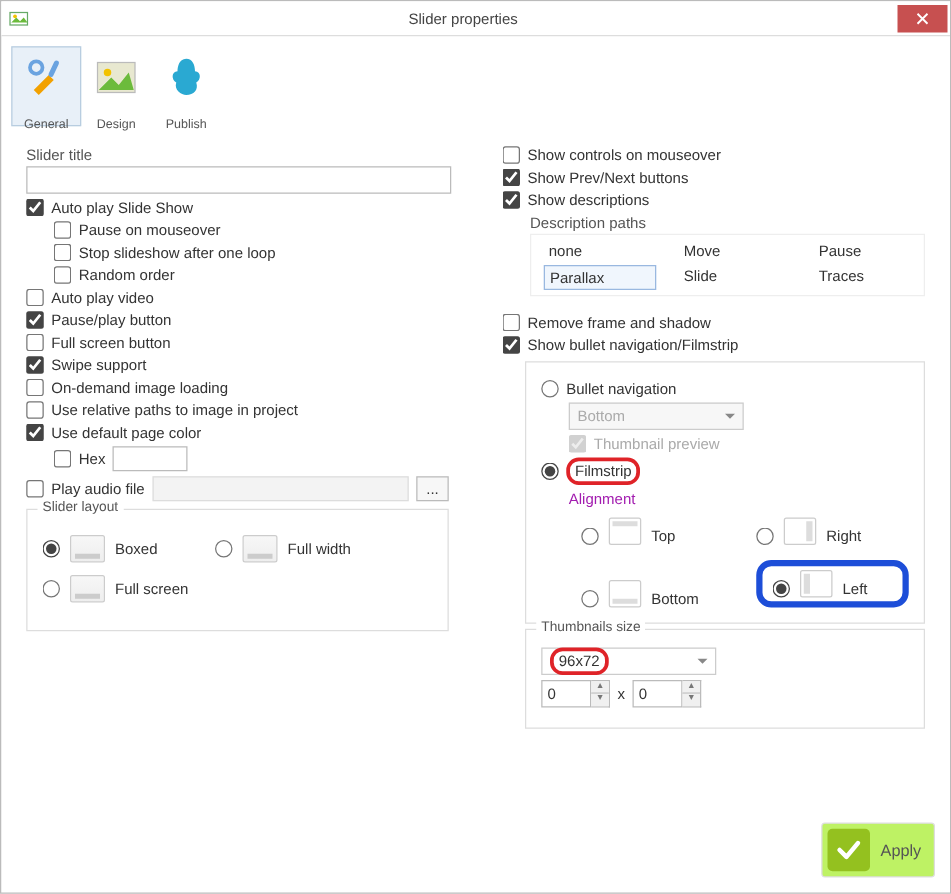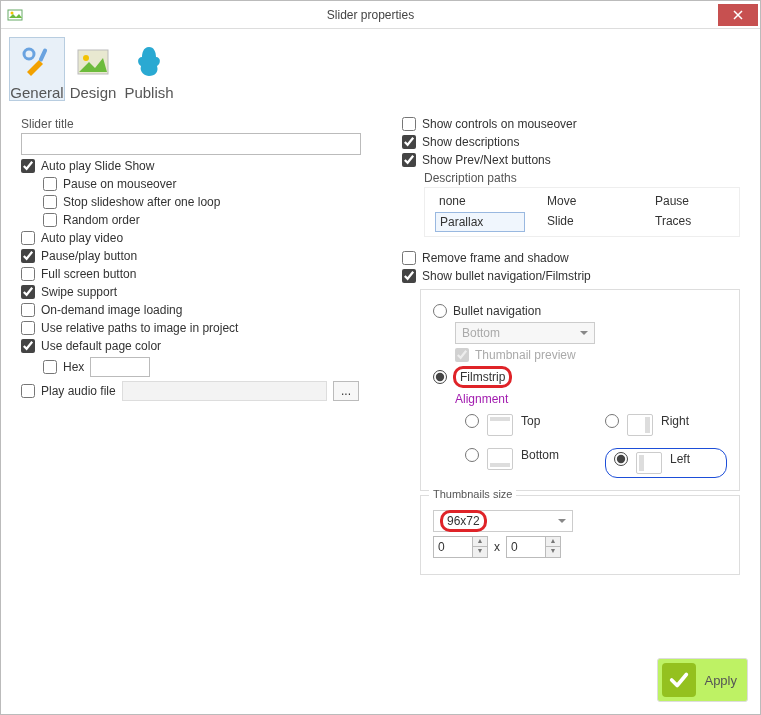--- a/index.html
+++ b/index.html
@@ -7,21 +7,21 @@
 .titlebar{height:28px;display:flex;align-items:center;position:relative;border-bottom:1px solid #ddd;background:#fff}
 .title-icon{width:16px;height:16px;margin-left:6px;display:flex;align-items:center;justify-content:center}
 .title-text{flex:1;text-align:center;font-size:12px;color:#444}
 .close-btn{width:40px;height:22px;background:#c75050;display:flex;align-items:center;justify-content:center;cursor:pointer;margin-right:2px}
 .close-btn svg{width:10px;height:10px}
 .content{padding:4px 6px}
 .tabs{display:flex;gap:0;padding:4px 2px 0}
 .tab{width:56px;height:64px;display:flex;flex-direction:column;align-items:center;justify-content:flex-start;padding:4px 2px;border:1px solid transparent;cursor:pointer}
 .tab.active{background:#e8f0f8;border:1px solid #b8cde0}
 .tab .tico{width:40px;height:40px;display:flex;align-items:center;justify-content:center}
-.tab .tlbl{font-size:15px;color:#555;margin-top:2px}
+.tab .tlbl{font-size:10px;color:#555;margin-top:12px}
 .cols{display:flex;gap:43px;padding:12px 14px}
 .col{flex:1;min-width:0}
 .lbl{display:block;margin:4px 0 2px;color:#555}
 .txt{width:340px;height:22px;border:1px solid #bbb;padding:2px 4px;background:#fff}
 .row{display:flex;align-items:center;margin:4px 0;gap:6px}
 input[type=checkbox],input[type=radio]{width:14px;height:14px;margin:0;accent-color:#444}
 .indent1{margin-left:22px}
 .grp{border:1px solid #ddd;padding:10px 12px 12px;margin-top:6px;position:relative}
 .grp>.gt{position:absolute;top:-8px;left:8px;background:#fff;padding:0 4px;color:#555;font-size:11px}
 .hexbox{width:60px;height:20px;border:1px solid #bbb;background:#fff}
@@ -34,27 +34,27 @@
 .desc-grid{display:grid;grid-template-columns:repeat(3,90px);gap:2px 18px;padding:4px 10px;border:1px solid #eee;margin-top:2px}
 .desc-cell{padding:2px 4px;font-size:12px;color:#333}
 .desc-cell.sel{border:1px solid #99b8e0;background:#f0f6fd}
 .nav-grp .lbl2{color:#a21caf;margin:2px 0 2px 0}
 .dropdown{width:140px;height:22px;border:1px solid #ccc;background:#f7f7f7;display:flex;align-items:center;padding:0 6px;position:relative;color:#888}
 .dropdown.active{background:#fff;color:#333}
 .dropdown::after{content:"";position:absolute;right:6px;top:8px;border:4px solid transparent;border-top-color:#888}
 .disabled{color:#aaa}
 .hl{border:3px solid #df2328;border-radius:10px;padding:1px 4px}
 .align-grid{display:grid;grid-template-columns:1fr 1fr;gap:12px 18px;margin:8px 0 0 10px}
-.align-opt{display:flex;align-items:flex-start;gap:8px}
+.align-opt{display:flex;align-items:flex-end;gap:8px}
 .alico{width:26px;height:22px;background:#fff;border:1px solid #ccc;border-radius:2px;position:relative}
 .alico.tp::before{content:"";position:absolute;top:2px;left:2px;right:2px;height:4px;background:#ddd}
 .alico.rt::before{content:"";position:absolute;top:2px;bottom:2px;right:2px;width:5px;background:#ddd}
 .alico.bt::before{content:"";position:absolute;bottom:2px;left:2px;right:2px;height:4px;background:#ddd}
 .alico.lf::before{content:"";position:absolute;top:2px;bottom:2px;left:2px;width:5px;background:#ddd}
-.hl-box{border:1px solid #1d4ed8;border-radius:12px;padding:3px 8px}
+.hl-box{border:5px solid #1d4ed8;border-radius:12px;padding:3px 8px}
 .spinner{display:flex;align-items:center}
 .spinner input{width:40px;height:22px;border:1px solid #bbb;padding:2px 4px}
 .spinbtns{display:flex;flex-direction:column;border:1px solid #bbb;border-left:none}
 .spinbtns span{width:14px;height:10px;background:#f0f0f0;border-bottom:1px solid #bbb;font-size:7px;line-height:8px;text-align:center;color:#777;cursor:pointer}
 .spinbtns span:last-child{border-bottom:none}
 .apply{position:absolute;right:12px;bottom:12px;display:flex;align-items:center;gap:8px;padding:4px 10px 4px 4px;border:1px solid #ddd;border-radius:3px;cursor:pointer;background:#bef264}
 .apply .aicn{width:34px;height:34px;border-radius:4px;background:#94c11f;display:flex;align-items:center;justify-content:center}
 .apply .albl{font-size:13px;color:#555}
 </style>
 </head>
@@ -163,34 +163,56 @@
         </div>
       <div class="row">
           <input type="checkbox" style="">
           <span>Play audio file</span>
           <input class="audiopath" type="text" disabled="" value="" style="">
           <div class="audiodots">
             <span>...</span>
           </div>
         </div>
 
+      <div class="grp">
+        <span class="gt">Slider layout</span>
+        <div class="layrow">
+          <div class="layopt">
+              <input type="radio" name="lay" checked="" style="">
+              <div class="layico"></div>
+              <span>Boxed</span>
+            </div>
+          <div class="layopt">
+              <input type="radio" name="lay" style="">
+              <div class="layico"></div>
+              <span>Full width</span>
+            </div>
+        </div>
+        <div class="layrow">
+          <div class="layopt">
+              <input type="radio" name="lay" style="">
+              <div class="layico"></div>
+              <span>Full screen</span>
+            </div>
+        </div>
+      </div>
     </div>
 
     <div class="col">
       <div class="row">
           <input type="checkbox" style="">
           <span>Show controls on mouseover</span>
         </div>
       <div class="row">
           <input type="checkbox" checked="" style="">
+          <span>Show Prev/Next buttons</span>
+        </div>
+      <div class="row">
+          <input type="checkbox" checked="" style="">
           <span>Show descriptions</span>
-        </div>
-      <div class="row">
-          <input type="checkbox" checked="" style="">
-          <span>Show Prev/Next buttons</span>
         </div>
       <div class="indent1">
         <span class="lbl">Description paths</span>
         <div class="desc-grid">
           <div class="desc-cell">none</div>
           <div class="desc-cell">Move</div>
           <div class="desc-cell">Pause</div>
           <div class="desc-cell sel">Parallax</div>
           <div class="desc-cell">Slide</div>
           <div class="desc-cell">Traces</div>

